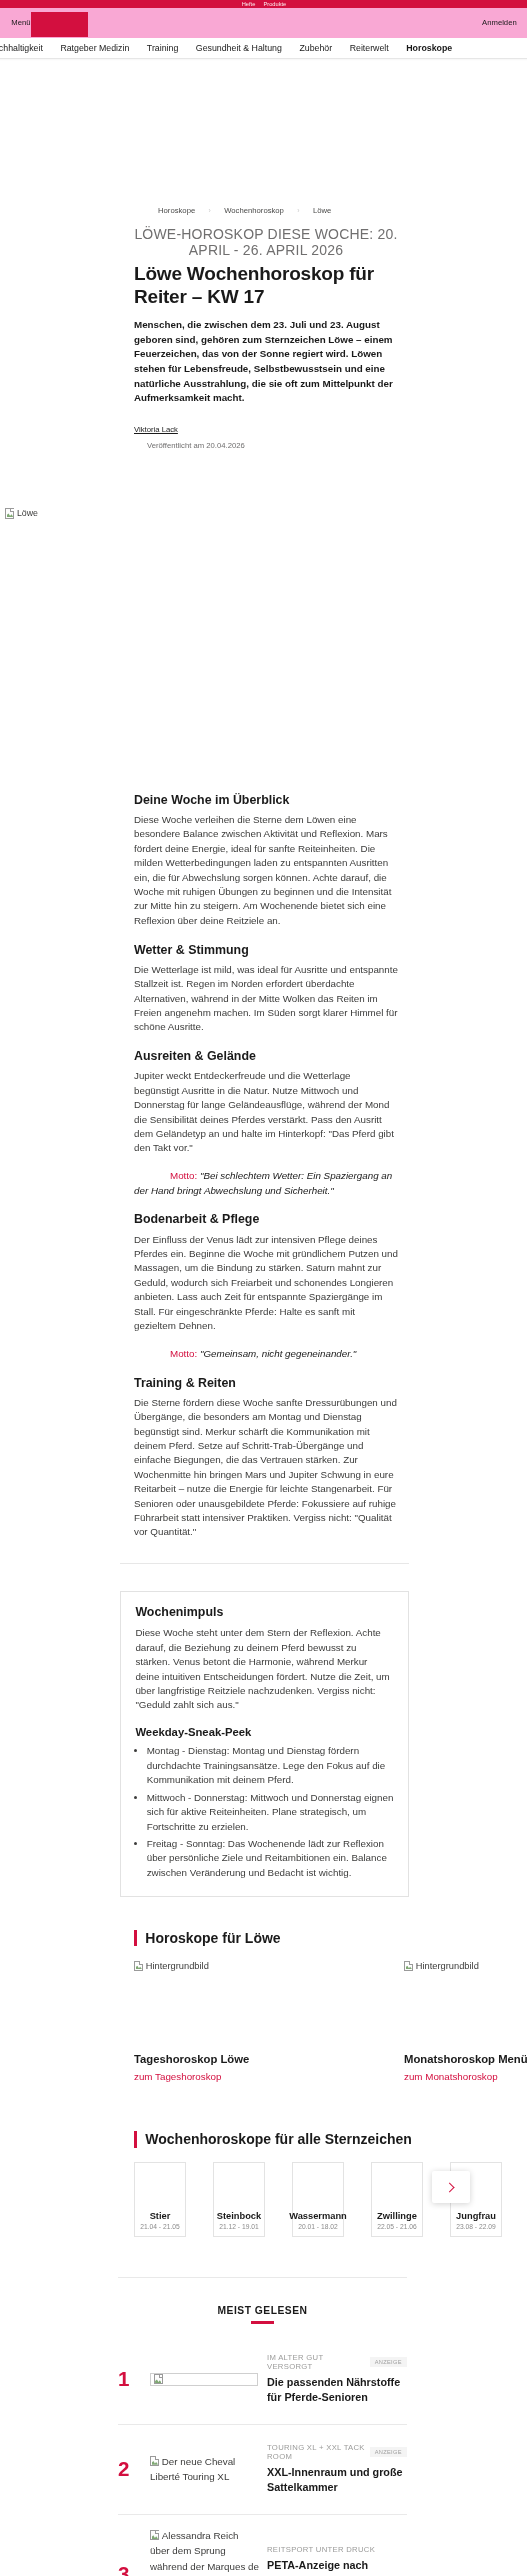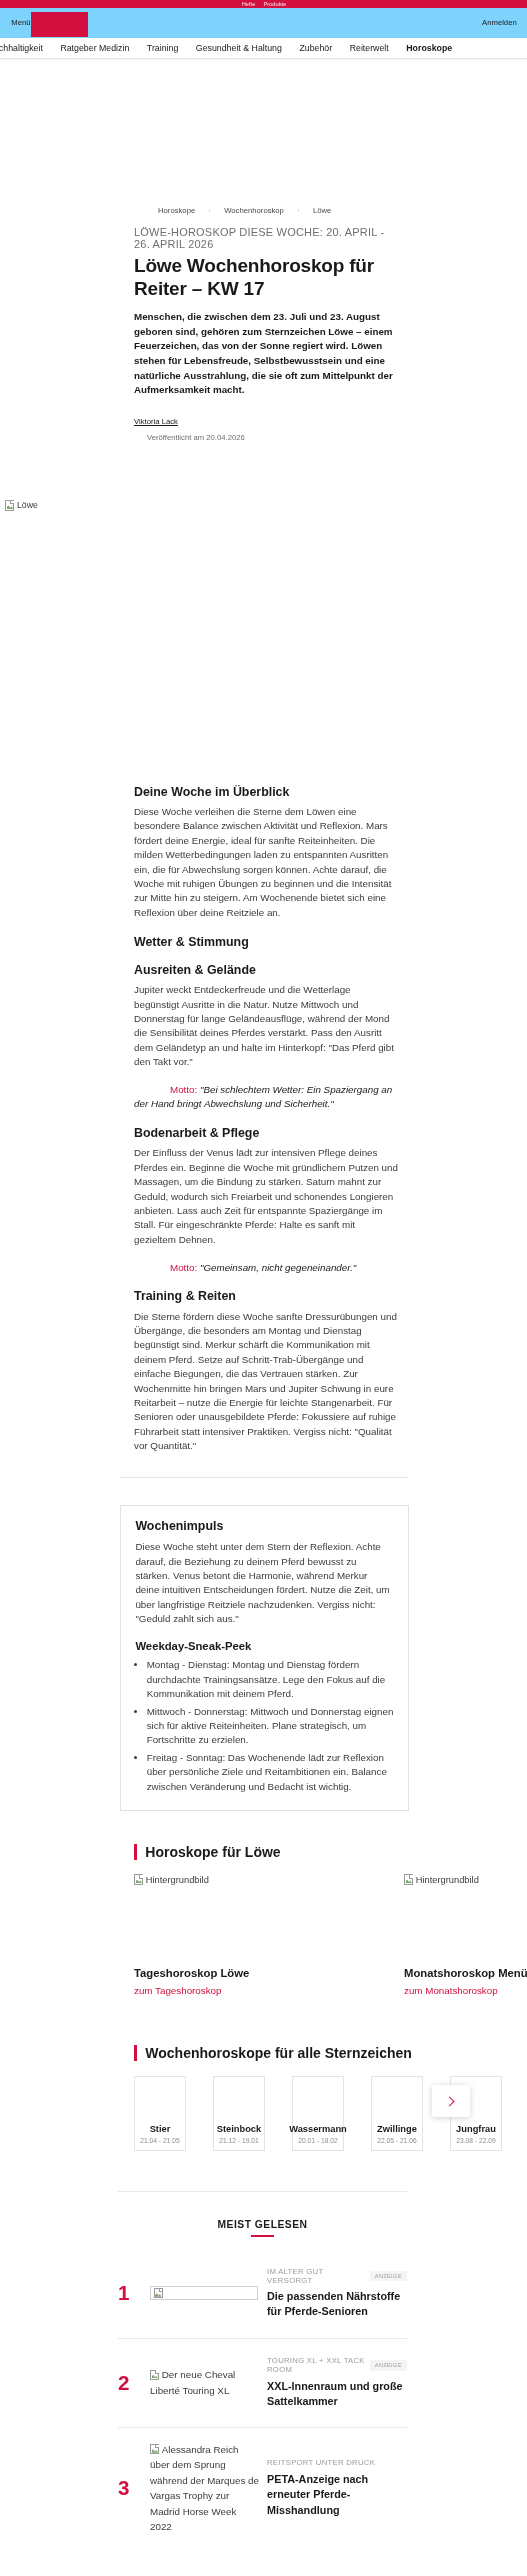--- a/index.html
+++ b/index.html
@@ -3,34 +3,34 @@
 <meta charset="utf-8">
 <style>
   html,body{margin:0;padding:0;background:#fff;}
   body{font-family:"Liberation Sans","DejaVu Sans",sans-serif;color:#3c3c3b;width:528px;}
   #page{position:relative;width:528px;min-height:3082px;overflow:hidden;background:#fff;}
   a{text-decoration:none;color:inherit;cursor:pointer;}
   
   .topbar{height:8.2px;background:#d30f3f;display:flex;justify-content:center;align-items:center;gap:8.2px;}
   .topbar a{color:rgba(255,255,255,.92);font-size:5.7px;}
   
-  .hdr{position:relative;height:30px;background:#7dd3fc;}
+  .hdr{position:relative;height:30px;background:#f9a8d4;}
   .menu-btn{position:absolute;left:11.3px;top:9.8px;background:none;border:none;font-size:7.7px;color:#1a1a1a;padding:0;font-family:inherit;cursor:pointer;}
   .logo{position:absolute;left:31px;top:4.1px;width:57px;height:25px;background:#d30f3f;}
   .login{position:absolute;right:11.3px;top:9.8px;font-size:7.7px;color:#1a1a1a;}
   
   .mainnav{height:19.6px;display:flex;align-items:center;gap:17.5px;border-bottom:0.5px solid #e6e6e6;box-shadow:0 1px 1.5px rgba(0,0,0,.04);padding-left:0;margin-left:-12.4px;white-space:nowrap;}
   .mainnav a{font-size:8.8px;color:#1a1a1a;}
   .mainnav a.active{font-weight:bold;}
   
   .breadcrumb{margin:147px 0 0 158px;font-size:7.7px;color:#4a4a49;display:flex;align-items:center;}
   .breadcrumb .sep{color:#c9c9c9;margin:0 13.4px;font-size:6.7px;}
   
   .col{margin-left:134px;width:264px;}
-  .kicker{margin-top:11.3px;font-size:11px;letter-spacing:0.2px;color:#706f6f;}
+  .kicker{margin-top:11.3px;font-size:14px;letter-spacing:0.2px;color:#706f6f;text-align:center;}
   h1.title{margin:4.1px 0 0 0;font-size:19px;line-height:1.22;color:#1a1a1a;letter-spacing:-0.2px;}
   .intro{margin-top:9.3px;font-size:9.8px;line-height:1.5;font-weight:bold;color:#1a1a1a;}
   .author{display:inline-block;margin-top:9.3px;font-size:7.7px;color:#1a1a1a;text-decoration:underline;}
   .published{margin-top:6.7px;font-size:7.7px;color:#706f6f;padding-left:13px;}
   
   .hero{margin:19.6px 0 0 0;width:528px;height:309px;position:relative;}
   .hero .altline{position:absolute;left:5.2px;top:39px;font-size:8.8px;color:#3c3c3b;display:flex;align-items:center;}
   
   .bimg{display:inline-block;width:7.2px;height:8.2px;border:0.5px solid #9a9a9a;background:#fdfdfd;position:relative;margin-right:2.6px;vertical-align:-1.5px;flex:none;}
   .bimg::before{content:"";position:absolute;left:0.5px;right:0.5px;bottom:0.5px;height:3.6px;background:#7fa873;clip-path:polygon(0 100%,0 45%,30% 0,55% 70%,75% 25%,100% 80%,100% 100%);}
@@ -130,20 +130,21 @@
       <span class="bimg"></span>
       <span>Löwe</span>
     </span>
   </figure>
 
   <div class="col sec">
     <h2>Deine Woche im Überblick</h2>
     <p>Diese Woche verleihen die Sterne dem Löwen eine besondere Balance zwischen Aktivität und Reflexion. Mars fördert deine Energie, ideal für sanfte Reiteinheiten. Die milden Wetterbedingungen laden zu entspannten Ausritten ein, die für Abwechslung sorgen können. Achte darauf, die Woche mit ruhigen Übungen zu beginnen und die Intensität zur Mitte hin zu steigern. Am Wochenende bietet sich eine Reflexion über deine Reitziele an.</p>
 
     <h2>Wetter &amp; Stimmung</h2>
+    <p>Die Wetterlage ist mild, was ideal für Ausritte und entspannte Stallzeit ist. Regen im Norden erfordert überdachte Alternativen, während in der Mitte Wolken das Reiten im Freien angenehm machen. Im Süden sorgt klarer Himmel für schöne Ausritte.</p>
 
     <h2>Ausreiten &amp; Gelände</h2>
     <p>Jupiter weckt Entdeckerfreude und die Wetterlage begünstigt Ausritte in die Natur. Nutze Mittwoch und Donnerstag für lange Geländeausflüge, während der Mond die Sensibilität deines Pferdes verstärkt. Pass den Ausritt dem Geländetyp an und halte im Hinterkopf: "Das Pferd gibt den Takt vor."</p>
     <p class="motto"><span class="mlabel">Motto:</span> <span class="mtext">"Bei schlechtem Wetter: Ein Spaziergang an der Hand bringt Abwechslung und Sicherheit."</span></p>
 
     <h2>Bodenarbeit &amp; Pflege</h2>
     <p>Der Einfluss der Venus lädt zur intensiven Pflege deines Pferdes ein. Beginne die Woche mit gründlichem Putzen und Massagen, um die Bindung zu stärken. Saturn mahnt zur Geduld, wodurch sich Freiarbeit und schonendes Longieren anbieten. Lass auch Zeit für entspannte Spaziergänge im Stall. Für eingeschränkte Pferde: Halte es sanft mit gezieltem Dehnen.</p>
     <p class="motto"><span class="mlabel">Motto:</span> <span class="mtext">"Gemeinsam, nicht gegeneinander."</span></p>
 
     <h2>Training &amp; Reiten</h2>

